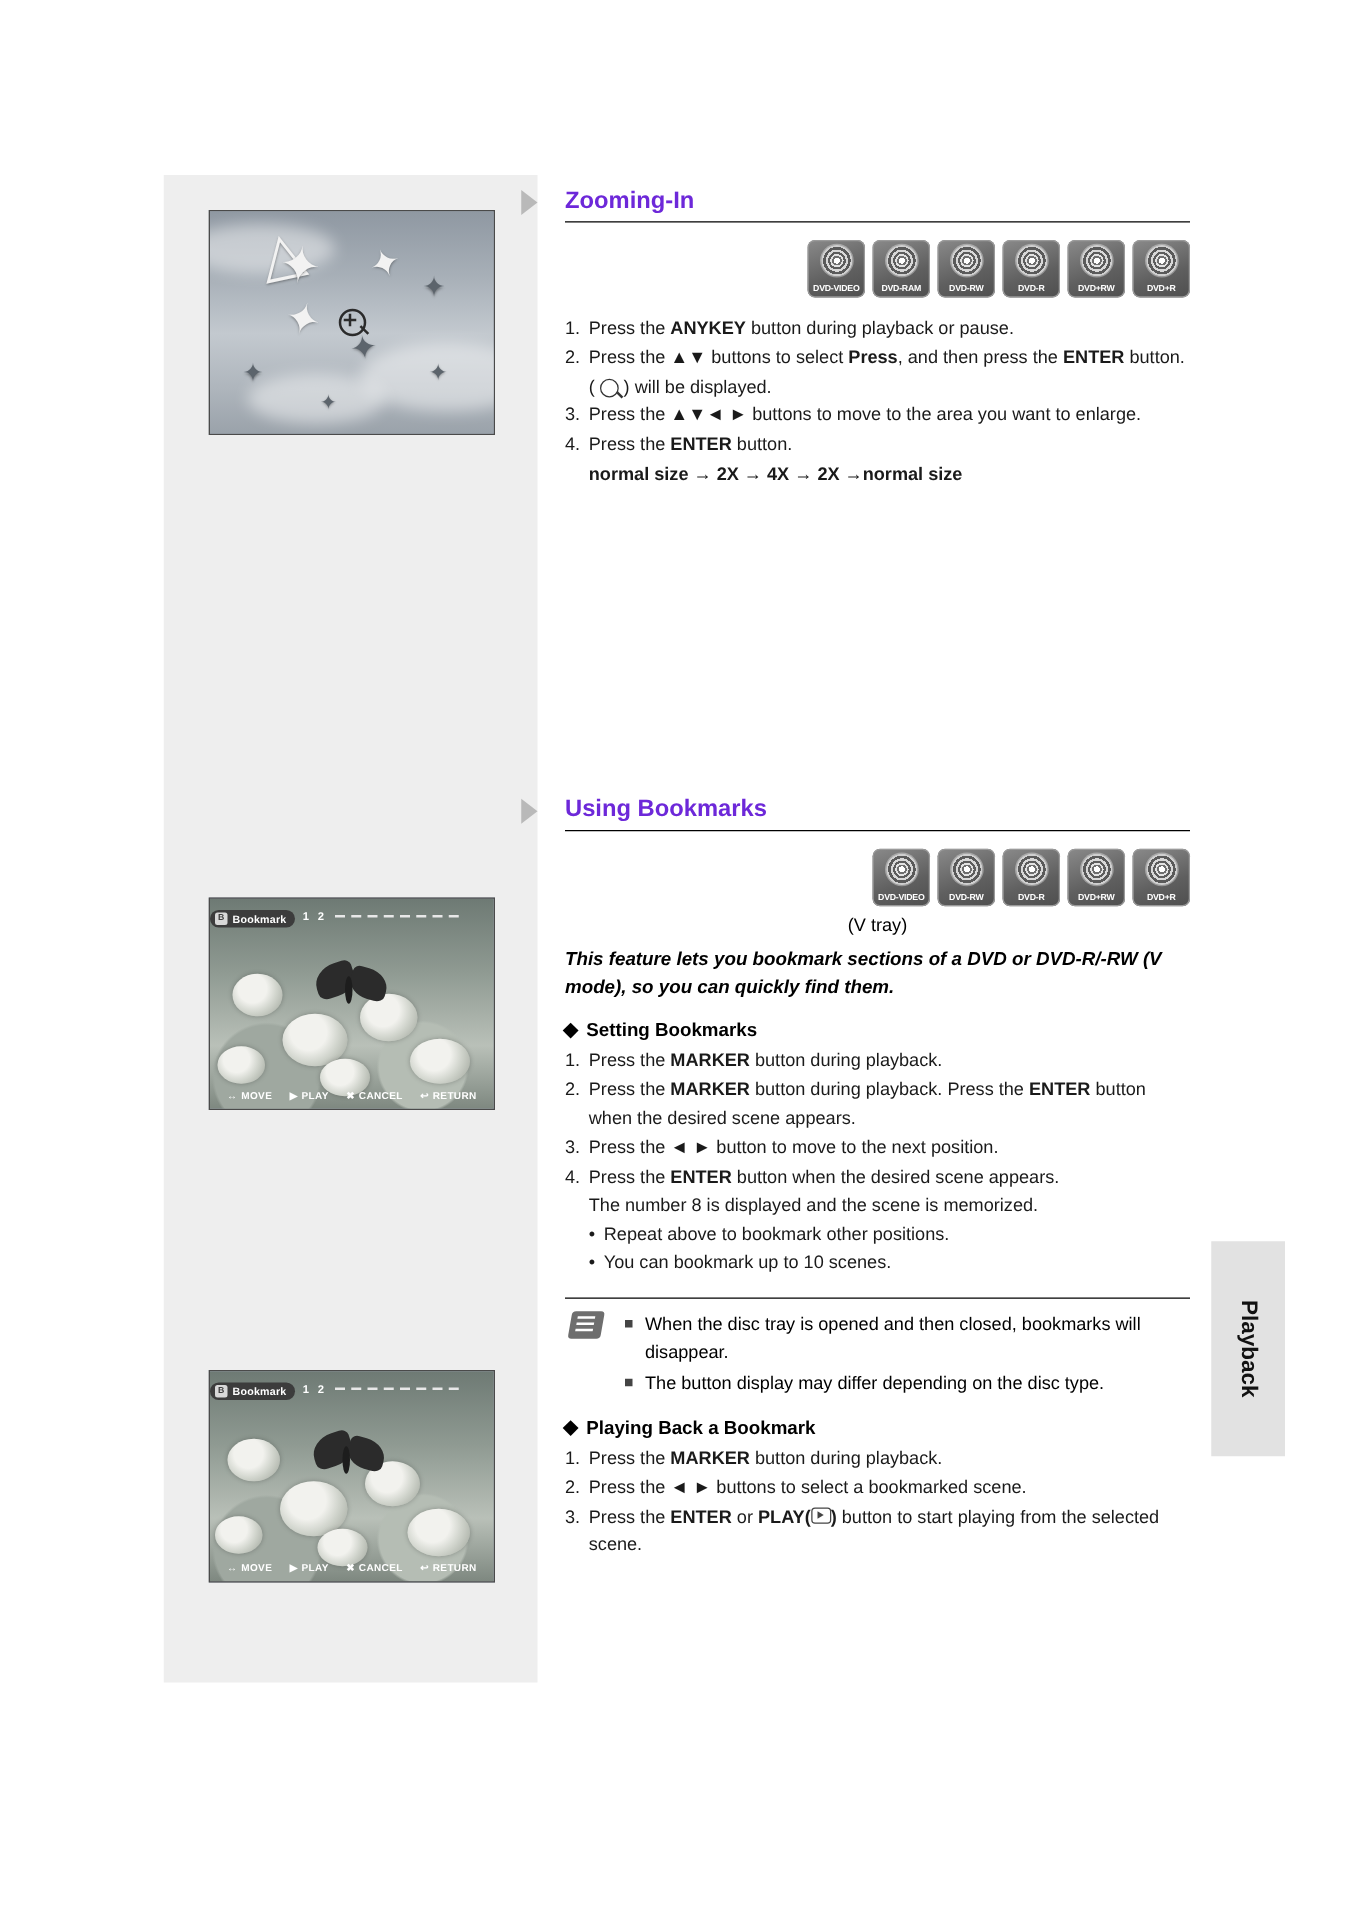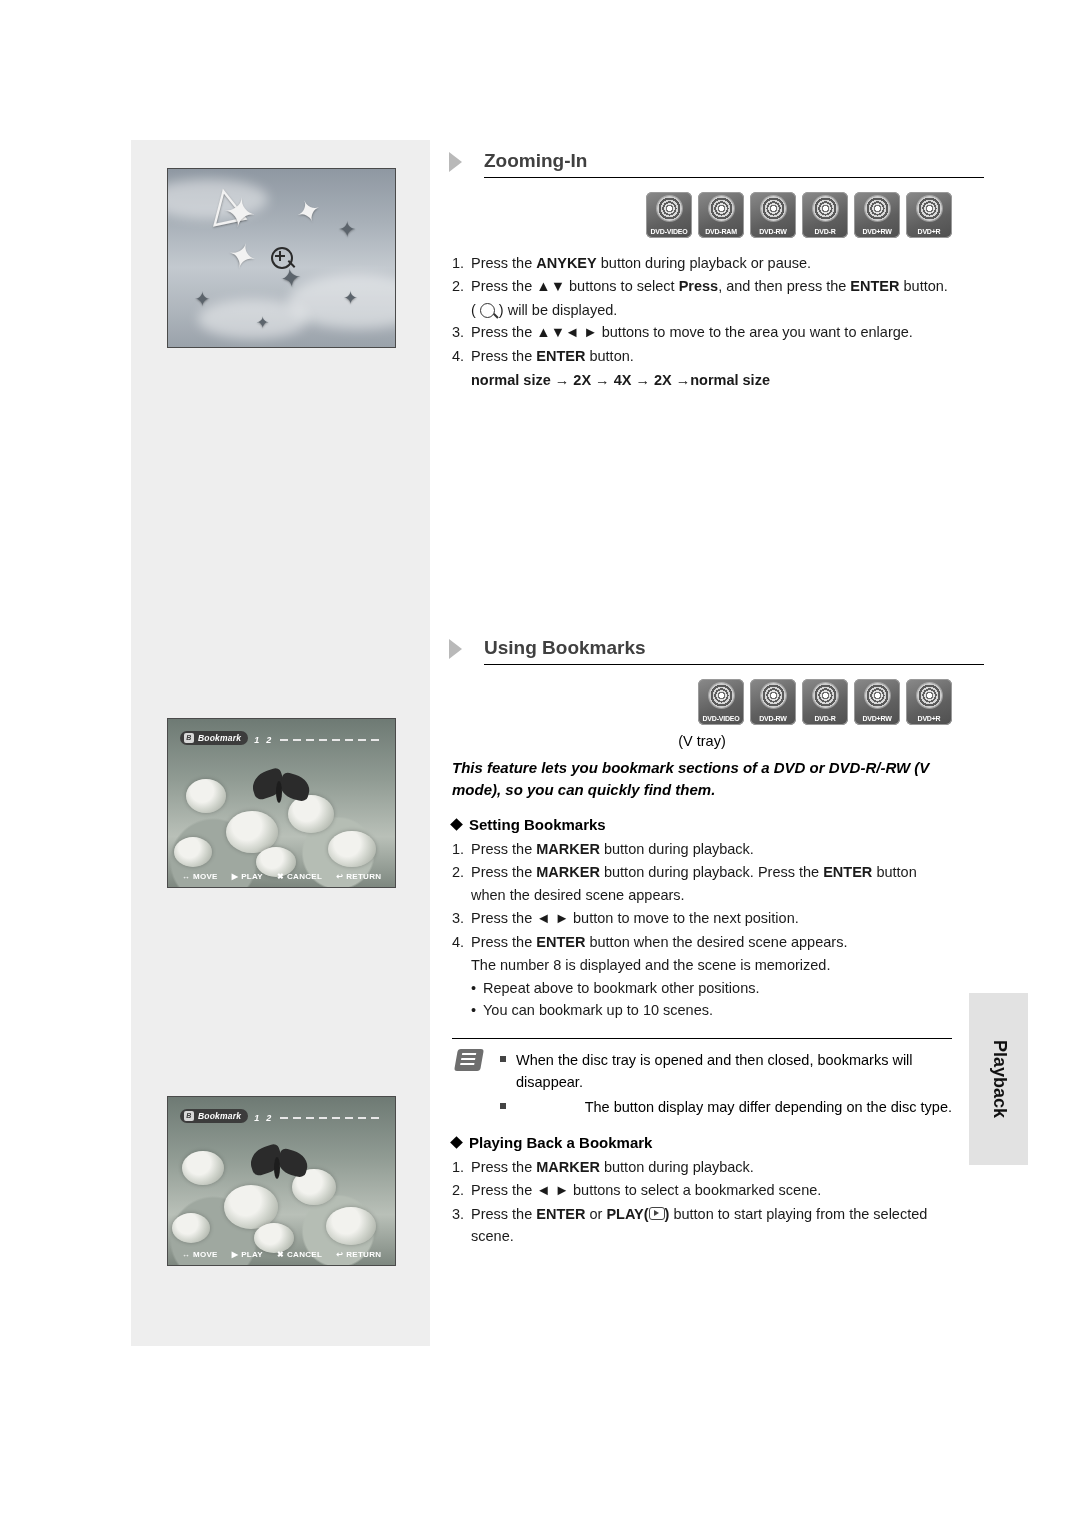--- a/index.html
+++ b/index.html
@@ -38,23 +38,22 @@
     left: 452px;
     top: 150px;
     width: 500px;
   }
 
   
   .sec-head {
     position: relative;
     font-size: 19px;
     font-weight: bold;
-    color: #404040;
+    color: #6d28d9;
     padding-bottom: 6px;
-    margin-left: 32px;
   }
   .sec-head .rule {
     position: absolute;
     left: 0;
     bottom: 0;
     width: 500px;
     height: 1px;
     background: #000;
   }
   .arrow-marker {
@@ -223,21 +222,20 @@
     box-shadow: 0 5px 0 #fff, 0 10px 0 #fff;
   }
   .note-list {
     margin-left: 48px;
     font-size: 14.5px;
     line-height: 1.55;
   }
   .note-item {
     display: flex;
     margin-bottom: 2px;
-    justify-content: space-between;
   }
   .note-item .sq {
     flex: 0 0 16px;
     padding-top: 7px;
   }
   .note-item .sq i {
     display: block;
     width: 6px; height: 6px;
     background: #444;
   }
@@ -334,27 +332,26 @@
   }
   .bfly-body {
     position: absolute;
     background: #1d1d1d;
     border-radius: 50%;
   }
 
   
   .osd-top {
     position: absolute;
-    left: 12px; top: 9px;
+    left: 0; top: 9px;
     height: 17px;
     right: 8px;
     display: flex;
-    align-items: flex-end;
+    align-items: flex-start;
     gap: 6px;
-    font-style: italic;
   }
   .osd-pill {
     display: flex;
     align-items: center;
     gap: 4px;
     background: #3c3c3c;
     border-radius: 9px;
     padding: 2px 7px 2px 4px;
     color: #fff;
     font-size: 8.5px;

